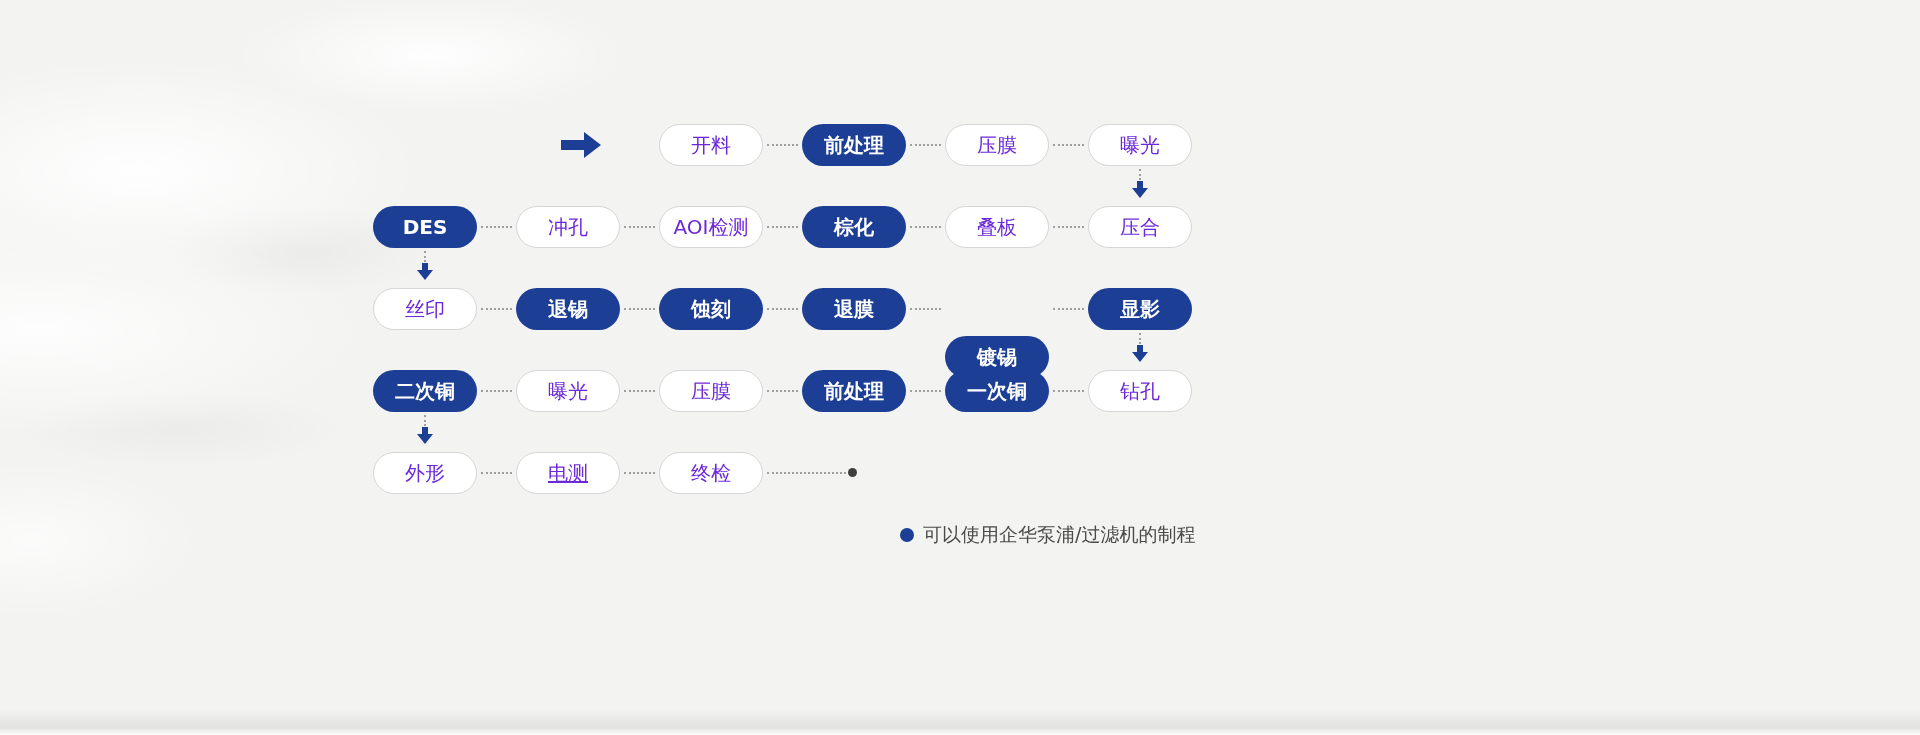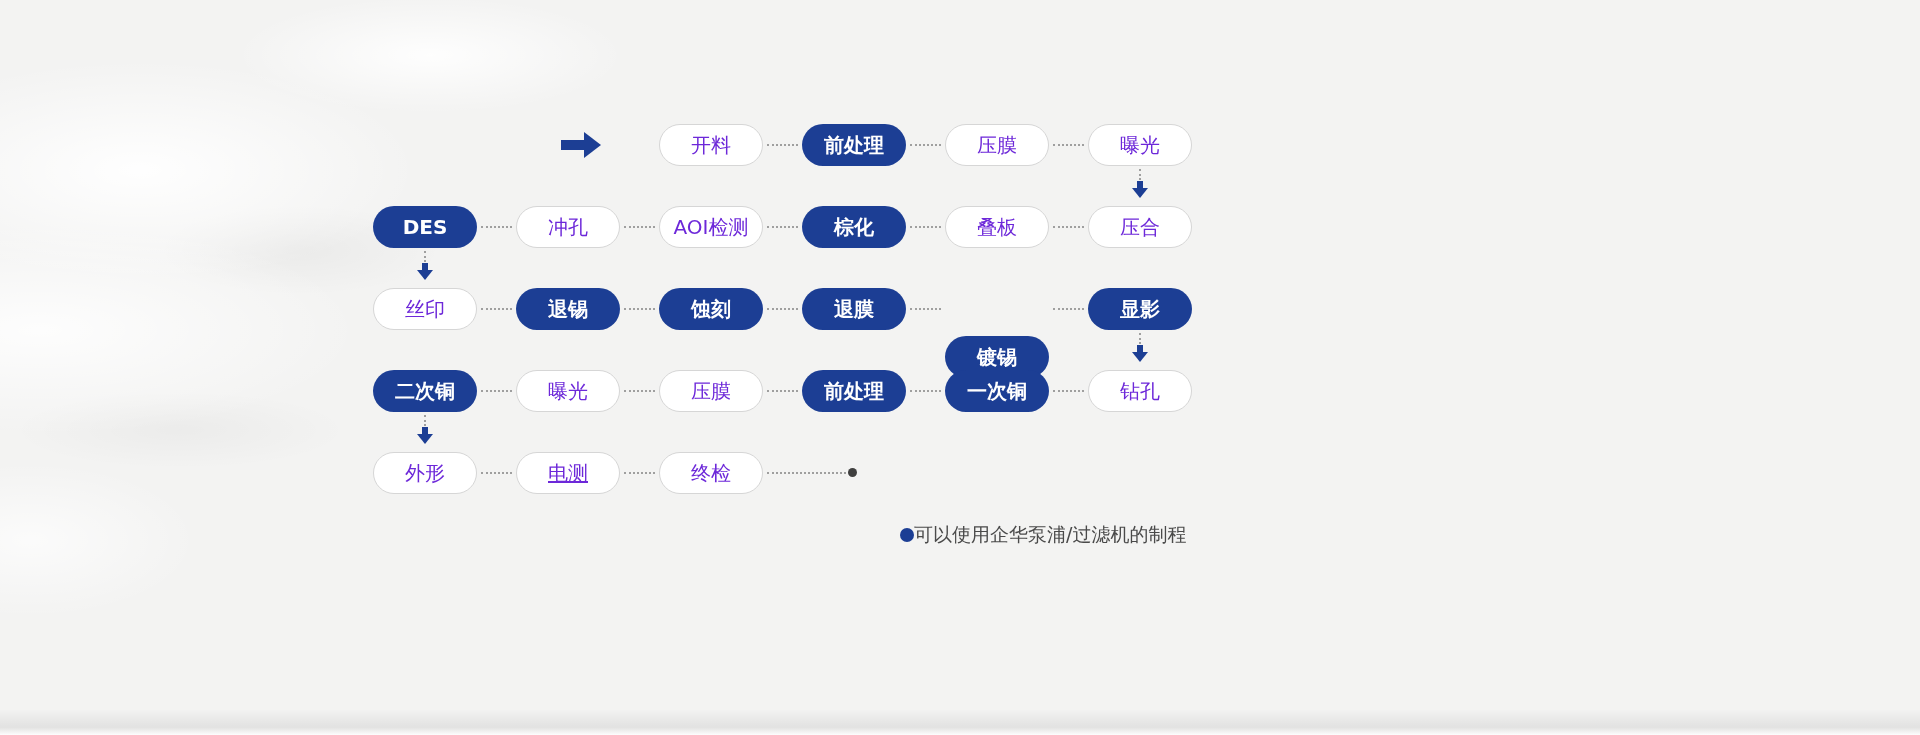--- a/index.html
+++ b/index.html
@@ -64,21 +64,21 @@
   .down-arrow { position: absolute; width: 16px; height: 18px; }
   .down-arrow .stem { display: block; width: 6px; height: 7px; background: var(--accent); margin: 0 auto; }
   .down-arrow .head {
     display: block; width: 0; height: 0; margin: 0 auto;
     border-left: 8px solid transparent; border-right: 8px solid transparent;
     border-top: 10px solid var(--accent);
   }
 
   .end-dot { position: absolute; width: 9px; height: 9px; border-radius: 50%; background: var(--end-dot, #3f3f3f); }
 
-  .legend { position: absolute; left: 527px; top: 522px; display: flex; align-items: center; }
+  .legend { position: absolute; left: 527px; top: 522px; display: flex; align-items: center; gap: 9px; }
   .legend-dot { width: 14px; height: 14px; border-radius: 50%; background: var(--accent); flex: 0 0 auto; }
   .legend-text { font-size: 19px; color: #4a4a4a; white-space: nowrap; }
 </style>
 </head>
 <body>
 
 <div class="decor"></div>
 
 <div id="stage">
 

